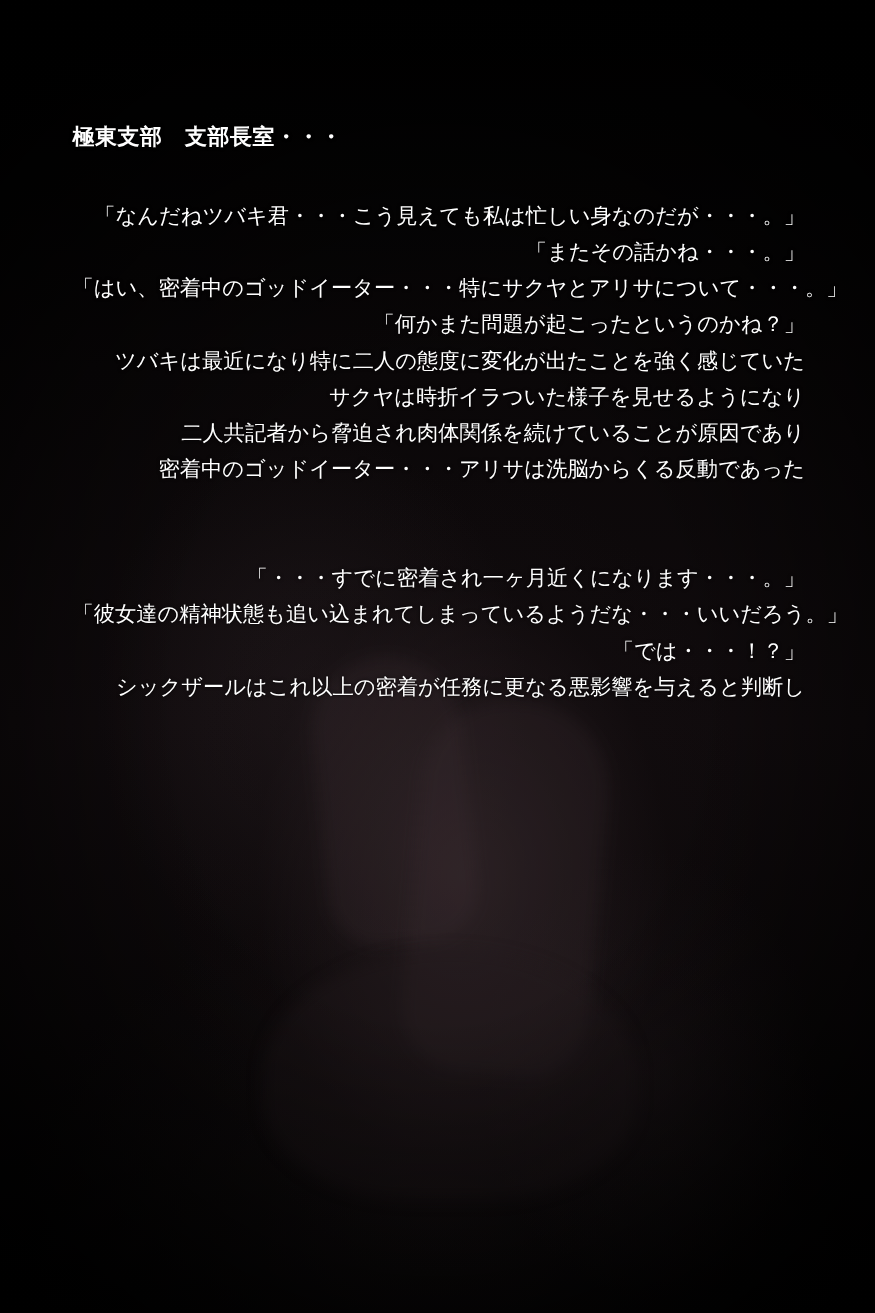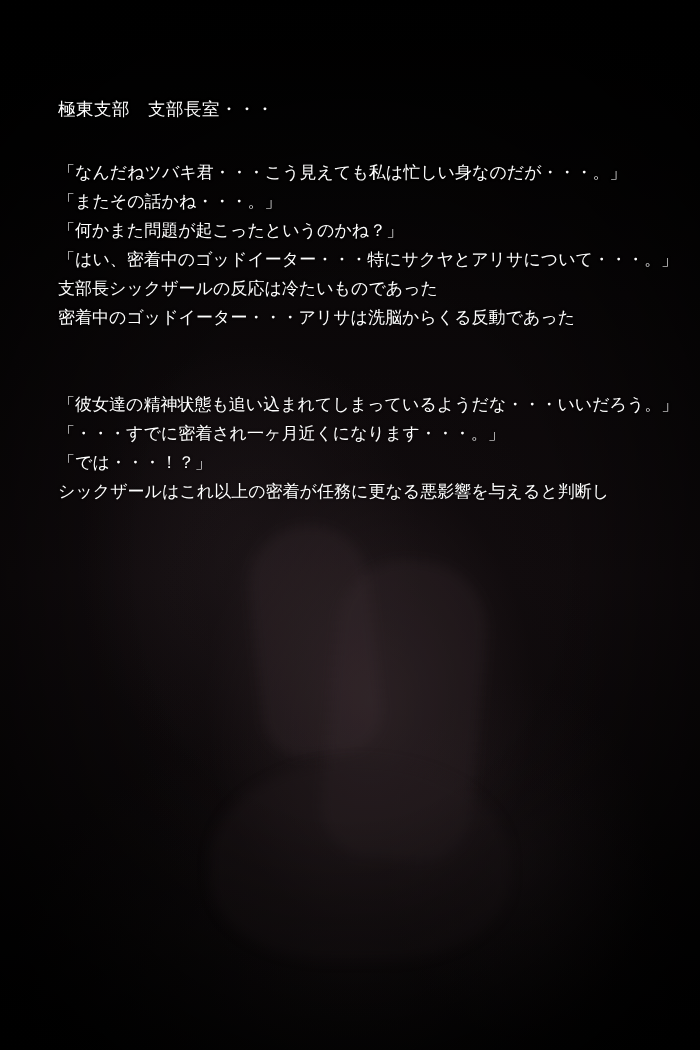--- a/index.html
+++ b/index.html
@@ -50,28 +50,29 @@
     left: 0;
     top: 0;
     width: 700px;
     height: 1050px;
     padding: 96px 56px 0 58px;
     box-sizing: border-box;
     color: #ffffff;
   }
   .heading {
     font-size: 17.5px;
-    font-weight: normal;
+    font-weight: bold;
     letter-spacing: 0.5px;
     line-height: 1.5;
     margin: 0 0 36px 0;
     text-shadow: 0 0 3px rgba(0,0,0,0.9);
   }
   .block {
     margin: 0;
+    text-align: right;
   }
   .line {
     font-size: 17px;
     line-height: 29px;
     white-space: pre;
     text-shadow: 0 0 3px rgba(0,0,0,0.9);
   }
   .spacer {
     height: 29px;
   }
@@ -86,29 +87,31 @@
     <div class="bg-shape s3"></div>
   </div>
   <div class="vignette"></div>
 
   <div class="text-layer">
     <div class="heading">極東支部　支部長室・・・</div>
 
     <div class="block">
       <div class="line">「なんだねツバキ君・・・こう見えても私は忙しい身なのだが・・・。」</div>
       <div class="line">「またその話かね・・・。」</div>
+      <div class="line">「はい、密着中のゴッドイーター・・・特にサクヤとアリサについて・・・。」</div>
       <div class="line">「何かまた問題が起こったというのかね？」</div>
-      <div class="line">「はい、密着中のゴッドイーター・・・特にサクヤとアリサについて・・・。」</div>
-      <div class="line">支部長シックザールの反応は冷たいものであった</div>
+      <div class="line">ツバキは最近になり特に二人の態度に変化が出たことを強く感じていた</div>
+      <div class="line">サクヤは時折イラついた様子を見せるようになり</div>
+      <div class="line">二人共記者から脅迫され肉体関係を続けていることが原因であり</div>
       <div class="line">密着中のゴッドイーター・・・アリサは洗脳からくる反動であった</div>
     </div>
 
     <div class="spacer"></div>
     <div class="spacer"></div>
 
     <div class="block">
+      <div class="line">「・・・すでに密着され一ヶ月近くになります・・・。」</div>
       <div class="line">「彼女達の精神状態も追い込まれてしまっているようだな・・・いいだろう。」</div>
-      <div class="line">「・・・すでに密着され一ヶ月近くになります・・・。」</div>
       <div class="line">「では・・・！？」</div>
       <div class="line">シックザールはこれ以上の密着が任務に更なる悪影響を与えると判断し</div>
     </div>
   </div>
 </div>
 
 </body></html>

